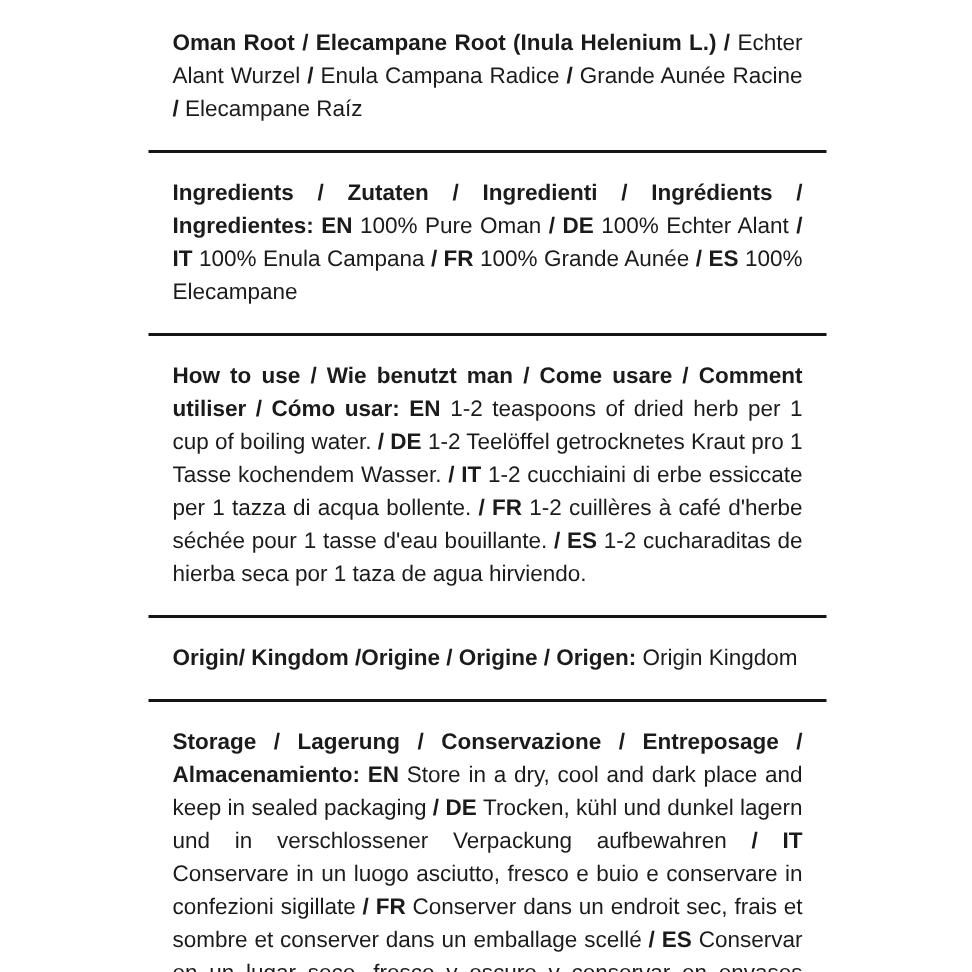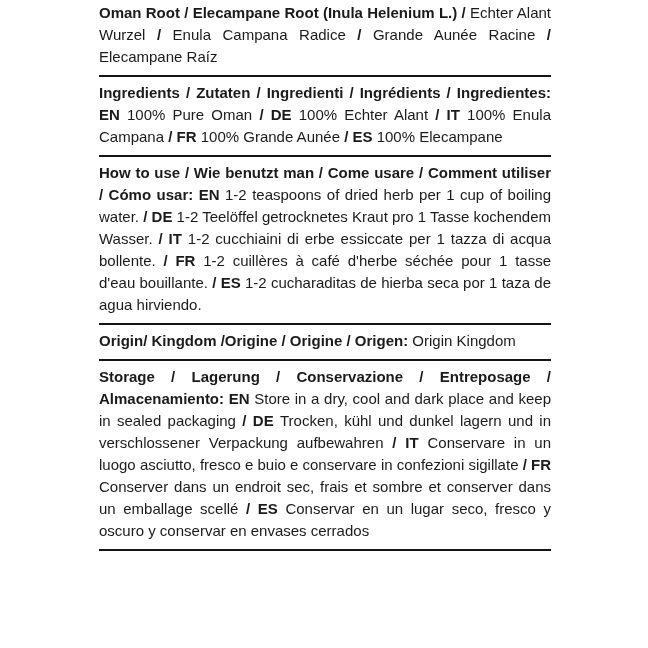--- a/index.html
+++ b/index.html
@@ -20,21 +20,21 @@
     position: absolute;
     left: 99px;
     top: 2px;
     width: 452px;
     color: #1b1b1b;
     font-size: 15px;
     line-height: 22px;
     text-align: justify;
   }
   .para {
-    margin: 0;
+    margin: 16px;
     padding: 0;
   }
   .rule {
     height: 0;
     border: none;
     border-top: 2px solid #141414;
     margin: 7px 0 5px 0;
   }
   .b { font-weight: bold; }
   .r { font-weight: normal; }

